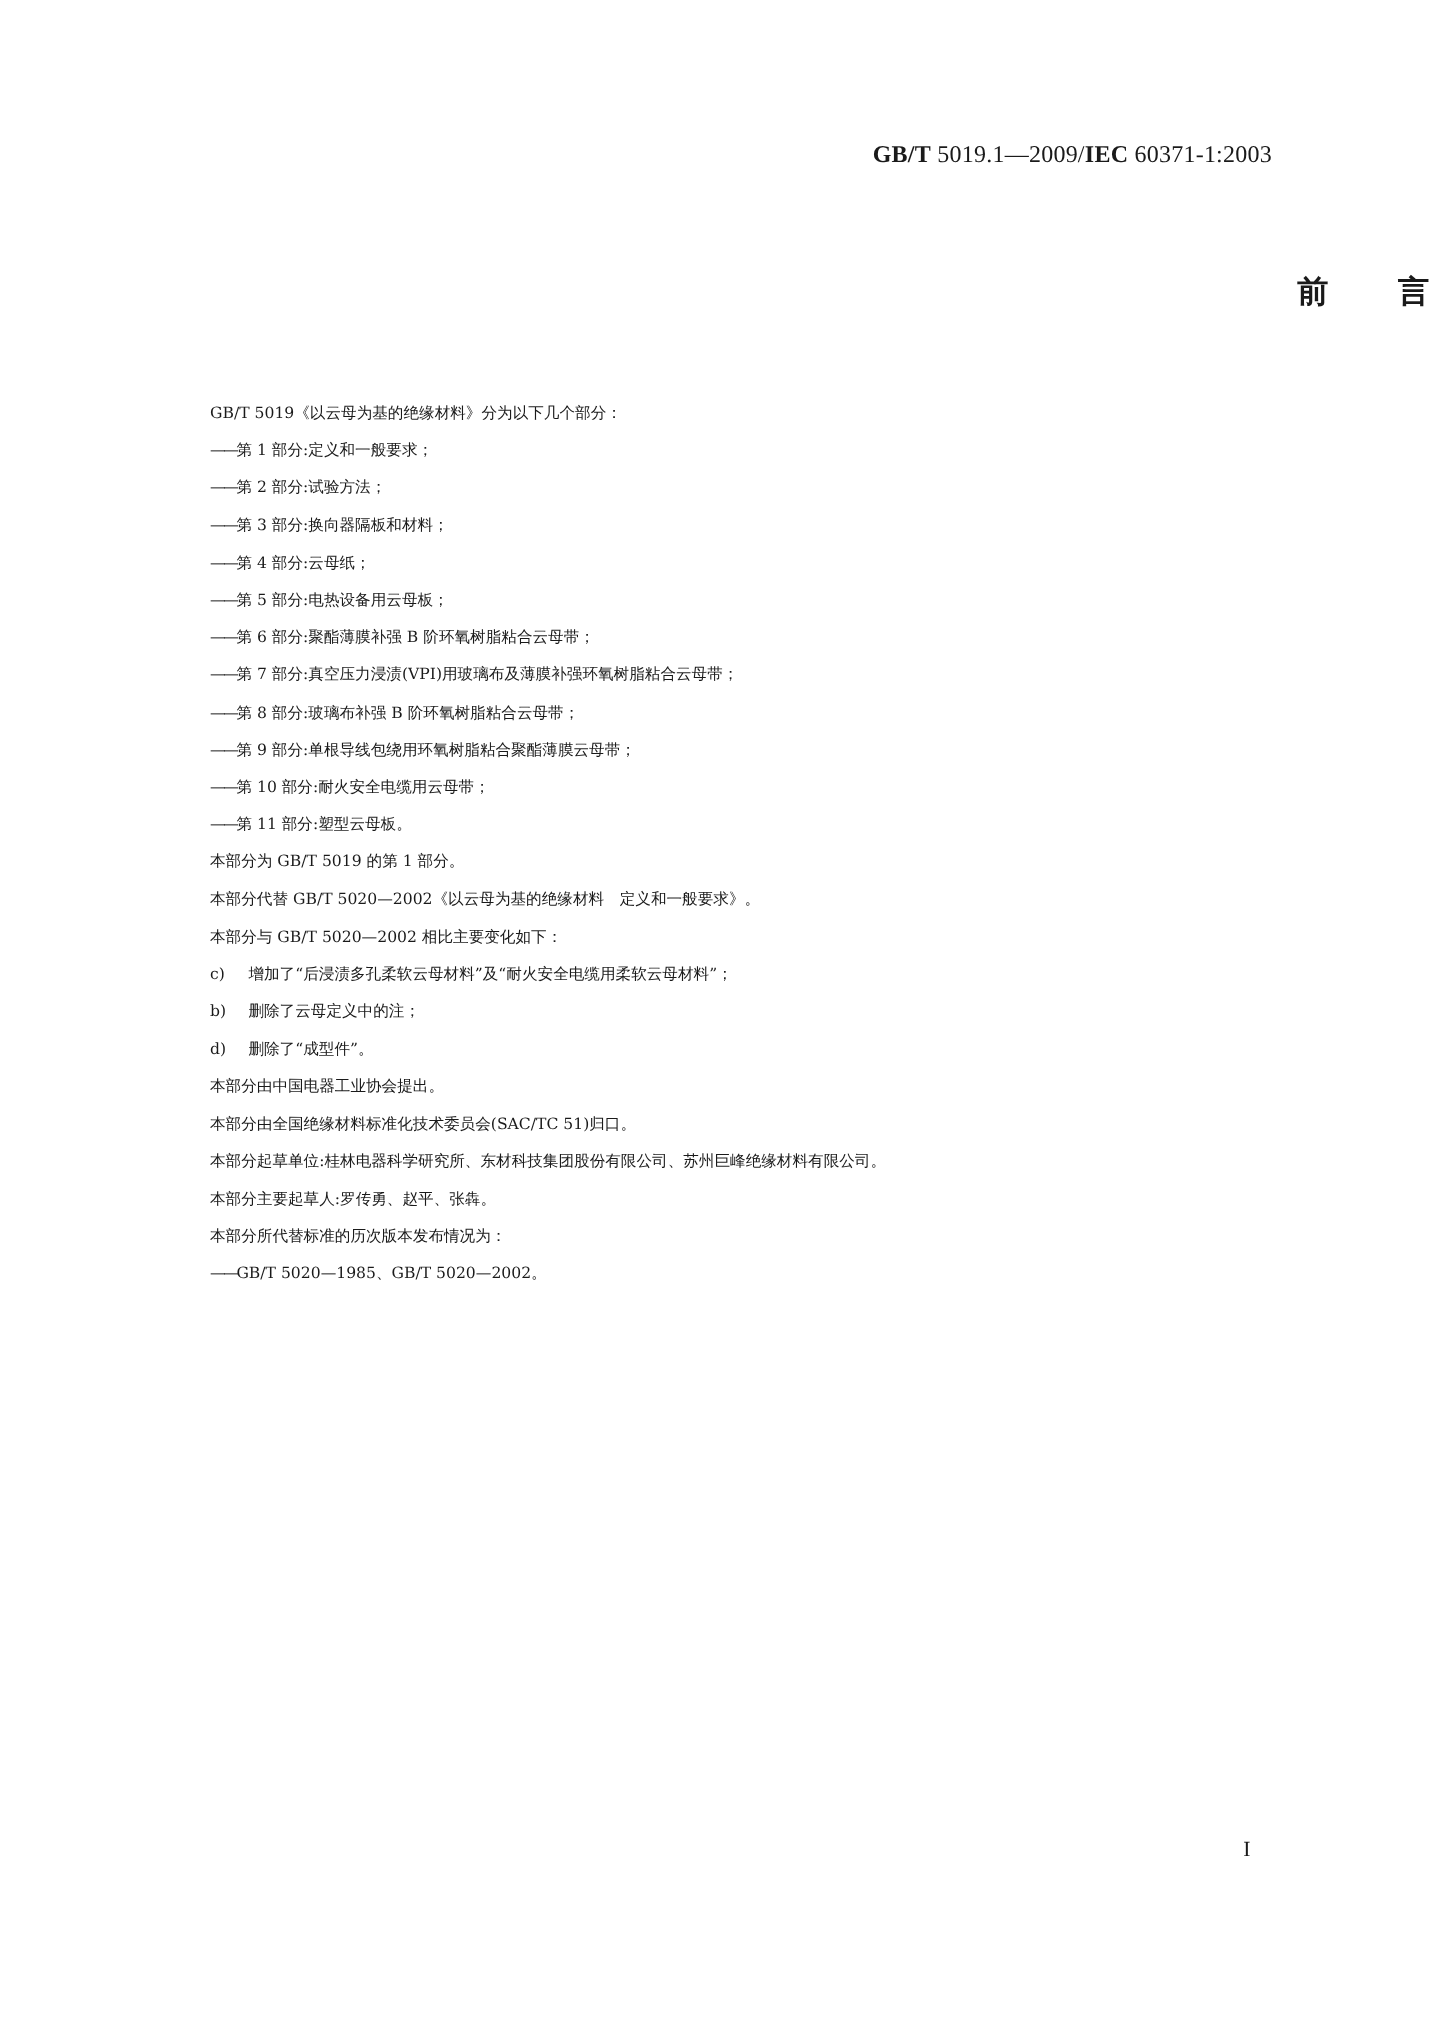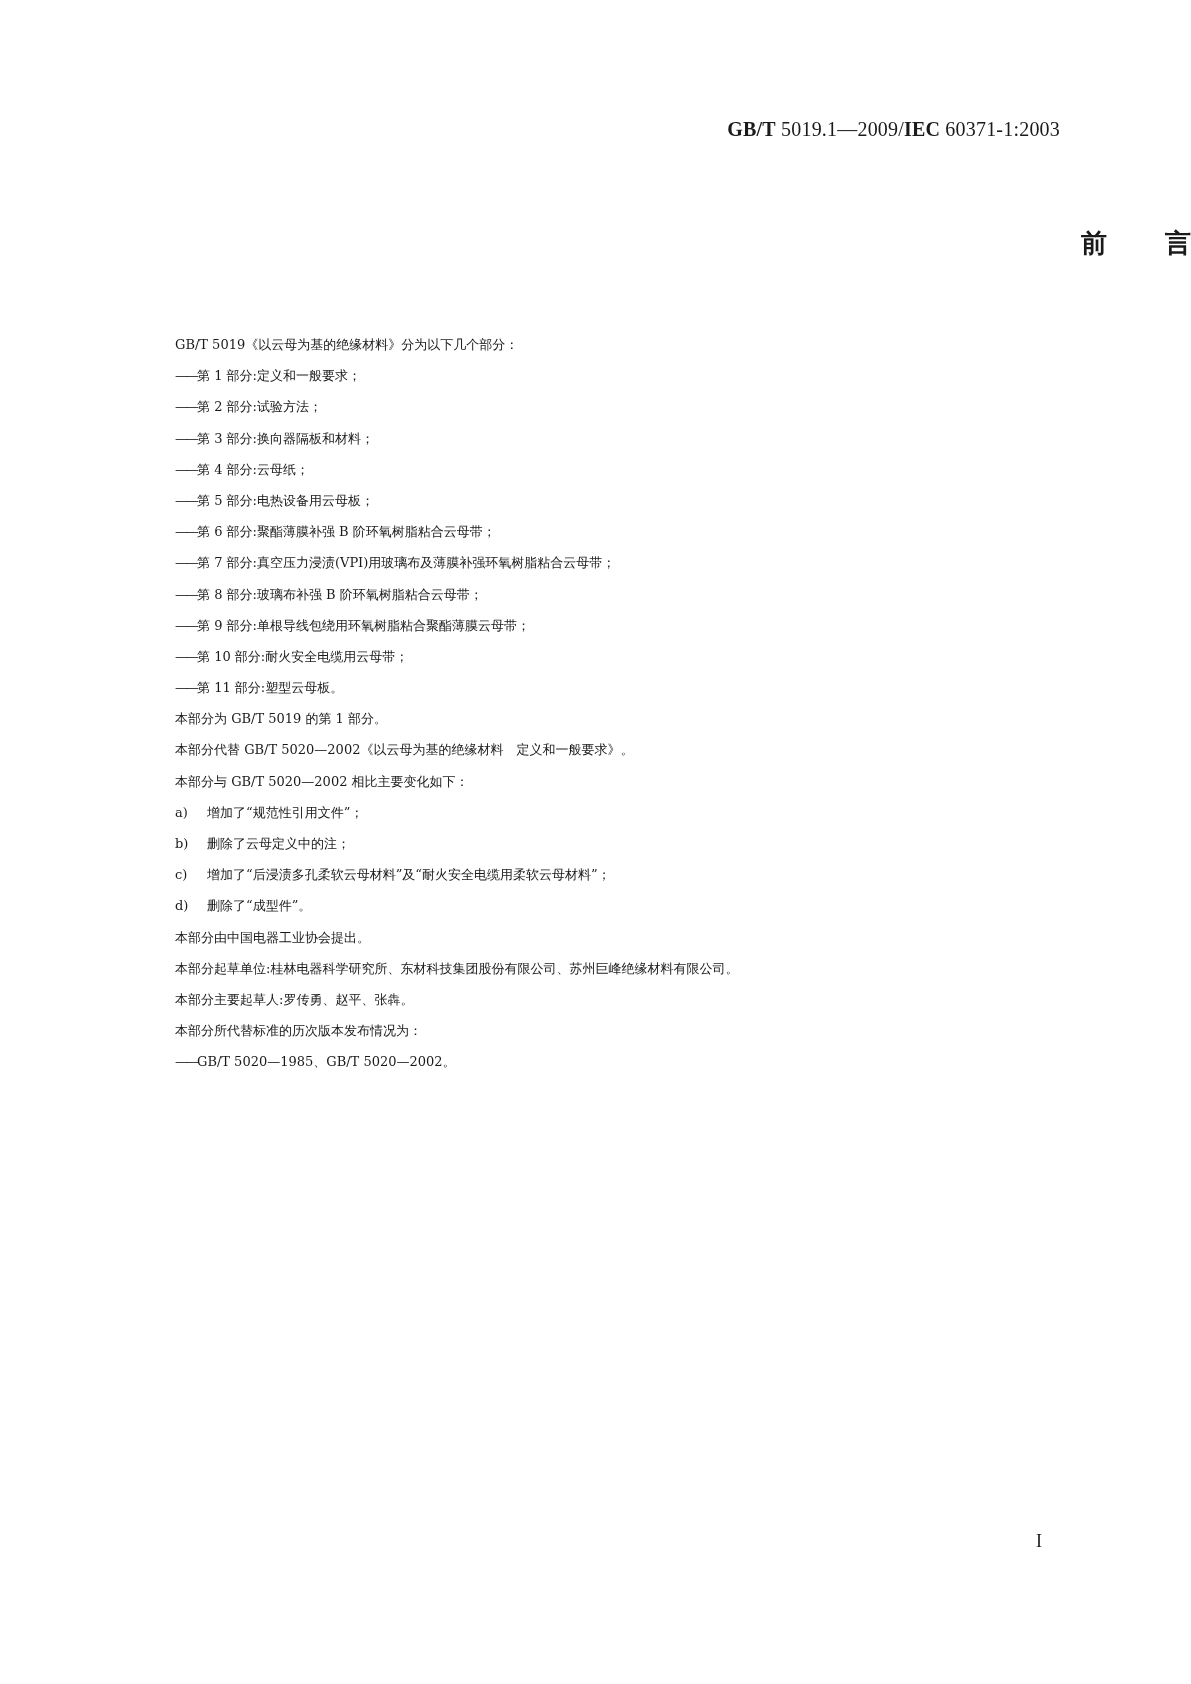--- a/index.html
+++ b/index.html
@@ -57,26 +57,26 @@
   <div class="line"><span class="dash">——</span><span>第 7 部分:真空压力浸渍(VPI)用玻璃布及薄膜补强环氧树脂粘合云母带；</span></div>
   <div class="line"><span class="dash">——</span><span>第 8 部分:玻璃布补强 B 阶环氧树脂粘合云母带；</span></div>
   <div class="line"><span class="dash">——</span><span>第 9 部分:单根导线包绕用环氧树脂粘合聚酯薄膜云母带；</span></div>
   <div class="line"><span class="dash">——</span><span>第 10 部分:耐火安全电缆用云母带；</span></div>
   <div class="line"><span class="dash">——</span><span>第 11 部分:塑型云母板。</span></div>
 
   <div class="line">本部分为 GB/T 5019 的第 1 部分。</div>
   <div class="line">本部分代替 GB/T 5020—2002《以云母为基的绝缘材料　定义和一般要求》。</div>
   <div class="line">本部分与 GB/T 5020—2002 相比主要变化如下：</div>
 
-  <div class="line"><span class="item-label">a)</span><span>增加了“规范性引用文件”；</span></div>
+  <div class="line"><span class="item-label">c)</span><span>增加了“后浸渍多孔柔软云母材料”及“耐火安全电缆用柔软云母材料”；</span></div>
   <div class="line"><span class="item-label">b)</span><span>删除了云母定义中的注；</span></div>
-  <div class="line"><span class="item-label">c)</span><span>增加了“后浸渍多孔柔软云母材料”及“耐火安全电缆用柔软云母材料”；</span></div>
   <div class="line"><span class="item-label">d)</span><span>删除了“成型件”。</span></div>
 
   <div class="line">本部分由中国电器工业协会提出。</div>
+  <div class="line">本部分由全国绝缘材料标准化技术委员会(SAC/TC 51)归口。</div>
   <div class="line">本部分起草单位:桂林电器科学研究所、东材科技集团股份有限公司、苏州巨峰绝缘材料有限公司。</div>
   <div class="line">本部分主要起草人:罗传勇、赵平、张犇。</div>
   <div class="line">本部分所代替标准的历次版本发布情况为：</div>
 
   <div class="line"><span class="dash">——</span><span>GB/T 5020—1985、GB/T 5020—2002。</span></div>
 </div>
 
 <div class="pagenum">I</div>
 
 </body></html>

